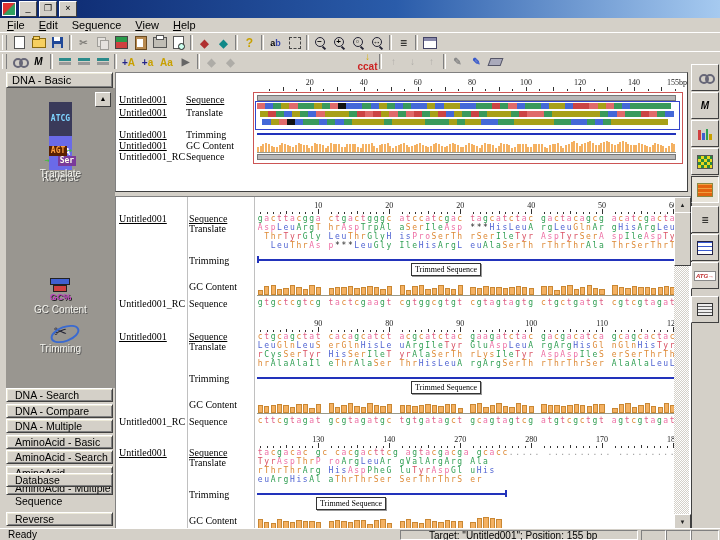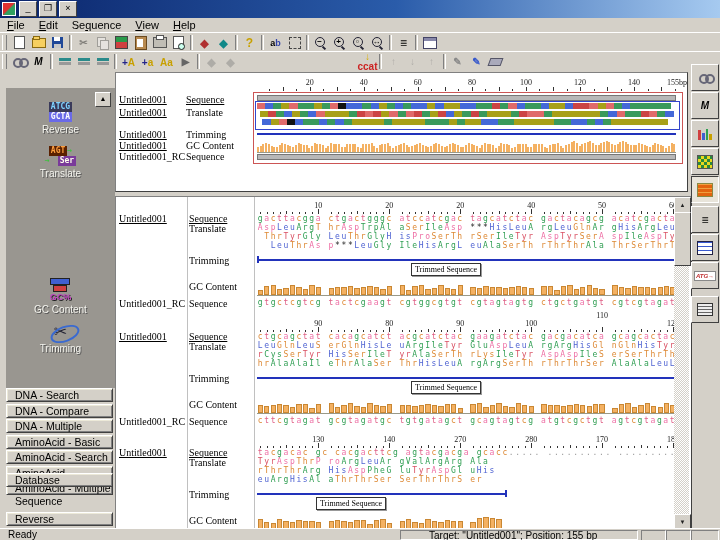--- a/index.html
+++ b/index.html
@@ -71,21 +71,21 @@
 .ic-tbl{width:14px;height:11px;display:block;border:1px solid #333;background:repeating-linear-gradient(0deg,#eee 0 2px,#666 2px 3px),repeating-linear-gradient(90deg,rgba(255,255,255,0) 0 4px,#666 4px 5px),#eee}
 .ic-atg{font-size:6px;font-weight:bold;color:#c03030;border:1px solid #888;padding:1px;background:#fff}
 
 .sidebar{position:absolute;left:6px;top:72px;width:109px;height:456px}
 .sb-header{position:absolute;left:0;top:0;width:107px;height:16px;line-height:15px;padding-left:5px;box-sizing:border-box;font-size:11px}
 .sb-tools{position:absolute;left:0;top:16px;width:109px;height:300px;background:#9c9a96;background:#999690}
 .sb-up{position:absolute;right:4px;top:4px;width:14px;height:13px;font-size:7px;text-align:center;line-height:12px}
 .sb-item{position:absolute;left:0;width:109px;text-align:center;color:#fff;font-size:10px}
 .sb-item .lbl{display:block;margin-top:2px;color:#f4f4ee;text-shadow:1px 1px 0 #555}
 .sb-icon{display:inline-block}
-.si-rev div{font-size:8px;font-weight:bold;font-family:"DejaVu Sans Mono",monospace;padding:0 2px;line-height:10px}
+.si-rev div{font-size:8px;font-weight:bold;font-family:"DejaVu Sans Mono",monospace;padding:12px 2px;line-height:10px}
 .si-r1{color:#7fd4ff;background:#3a3a5a}
 .si-r2{color:#fff;background:#6a6ae8}
 .si-tr div{font-size:8px;font-weight:bold;font-family:"DejaVu Sans Mono",monospace;line-height:10px}
 .si-t1{color:#ffa040;background:#5a2000;display:inline-block;padding:0 2px}
 .si-t2{color:#ffe;background:#7a3a9a;display:inline-block;padding:0 2px;margin-left:8px}
 .si-ar{color:#40c040;font-weight:bold;font-size:8px}
 .bu-row{display:flex;align-items:center;gap:2px;height:7px;justify-content:center}
 .bu-row b{font-size:7px;color:#ffe;width:6px}
 .bu-bar{height:5px;display:block;border:1px solid #222}
 .cu-line{font-family:"DejaVu Sans Mono",monospace;font-size:7px;font-weight:bold;line-height:7px;letter-spacing:-1px}
@@ -283,20 +283,21 @@
     </div>
     <div class="tbtn">
       <b style="color:#3355cc">✎</b>
     </div>
     <div class="tbtn">
       <i class="ic-eraser"></i>
     </div>
   </div>
 
 <div class="sidebar">
+  <div class="sb-header out out2">DNA - Basic</div>
   <div class="sb-tools" id="sbtools">
       <div class="sb-item" style="top: 14px;"><span class="sb-icon si-rev"><div class="si-r1">ATCG</div><div class="si-r2">GCTA</div></span><span class="lbl">Reverse</span></div>
       <div class="sb-item" style="top: 58px;"><span class="sb-icon si-tr"><div><span class="si-t1">AGT</span><span class="si-ar">→</span></div><div><span class="si-ar">→</span><span class="si-t2">Ser</span></div></span><span class="lbl">Translate</span></div>
       <div class="sb-item" style="top: 190px;"><span class="sb-icon"><div class="bu-row">
             <span class="bu-bar" style="width:18px;background:#4060d0"></span>
           </div><div class="bu-row">
             <span class="bu-bar" style="width:12px;background:#d04040"></span>
           </div><div class="gcict">GC%</div></span><span class="lbl">GC Content</span></div>
       <div class="sb-item" style="top: 234px;"><span class="sb-icon si-trim">✂</span><span class="lbl">Trimming</span></div>
       <div class="sb-up out" style="position: absolute; right: 4px; top: 4px; width: 14px; height: 13px; font-size: 7px; text-align: center; line-height: 12px;">▲</div>
@@ -888,21 +889,21 @@
     <div class="tick" style="left: 524.775px; top: 132px; height: 3px;"></div>
     <div class="tick" style="left: 531.225px; top: 133px; height: 2px;"></div>
     <div class="tick" style="left: 537.675px; top: 133px; height: 2px;"></div>
     <div class="tick" style="left: 544.125px; top: 133px; height: 2px;"></div>
     <div class="tick" style="left: 550.575px; top: 133px; height: 2px;"></div>
     <div class="tick" style="left: 557.025px; top: 130px; height: 5px;"></div>
     <div class="rlab" style="left: 189.275px; top: 122px;">90</div>
     <div class="rlab" style="left: 260.225px; top: 122px;">80</div>
     <div class="rlab" style="left: 331.175px; top: 122px;">90</div>
     <div class="rlab" style="left: 402.125px; top: 122px;">100</div>
-    <div class="rlab" style="left: 473.075px; top: 114px;">110</div>
+    <div class="rlab" style="left: 473.075px; top: 122px;">110</div>
     <div class="rlab" style="left: 544.025px; top: 122px;">120</div>
     <div class="cellrow" style="left: 141px; top: 135px;"><span class="cell" style="color:#dd8833">c</span><span class="cell" style="color:#df5f85">t</span><span class="cell" style="color:#2f9e52">g</span><span class="cell" style="color:#dd8833">c</span><span class="cell" style="color:#ee6fa5">a</span><span class="cell" style="color:#2f9e52">g</span><span class="cell" style="color:#dd8833">c</span><span class="cell" style="color:#df5f85">t</span><span class="cell" style="color:#ee6fa5">a</span><span class="cell" style="color:#df5f85">t</span><span class="cell"> </span><span class="cell" style="color:#dd8833">c</span><span class="cell" style="color:#ee6fa5">a</span><span class="cell" style="color:#dd8833">c</span><span class="cell" style="color:#ee6fa5">a</span><span class="cell" style="color:#2f9e52">g</span><span class="cell" style="color:#dd8833">c</span><span class="cell" style="color:#ee6fa5">a</span><span class="cell" style="color:#df5f85">t</span><span class="cell" style="color:#dd8833">c</span><span class="cell" style="color:#df5f85">t</span><span class="cell"> </span><span class="cell" style="color:#ee6fa5">a</span><span class="cell" style="color:#dd8833">c</span><span class="cell" style="color:#2f9e52">g</span><span class="cell" style="color:#dd8833">c</span><span class="cell" style="color:#ee6fa5">a</span><span class="cell" style="color:#df5f85">t</span><span class="cell" style="color:#dd8833">c</span><span class="cell" style="color:#df5f85">t</span><span class="cell" style="color:#ee6fa5">a</span><span class="cell" style="color:#dd8833">c</span><span class="cell"> </span><span class="cell" style="color:#2f9e52">g</span><span class="cell" style="color:#ee6fa5">a</span><span class="cell" style="color:#ee6fa5">a</span><span class="cell" style="color:#2f9e52">g</span><span class="cell" style="color:#ee6fa5">a</span><span class="cell" style="color:#df5f85">t</span><span class="cell" style="color:#dd8833">c</span><span class="cell" style="color:#df5f85">t</span><span class="cell" style="color:#ee6fa5">a</span><span class="cell" style="color:#dd8833">c</span><span class="cell"> </span><span class="cell" style="color:#2f9e52">g</span><span class="cell" style="color:#ee6fa5">a</span><span class="cell" style="color:#dd8833">c</span><span class="cell" style="color:#2f9e52">g</span><span class="cell" style="color:#ee6fa5">a</span><span class="cell" style="color:#dd8833">c</span><span class="cell" style="color:#ee6fa5">a</span><span class="cell" style="color:#df5f85">t</span><span class="cell" style="color:#dd8833">c</span><span class="cell" style="color:#ee6fa5">a</span><span class="cell"> </span><span class="cell" style="color:#2f9e52">g</span><span class="cell" style="color:#dd8833">c</span><span class="cell" style="color:#ee6fa5">a</span><span class="cell" style="color:#2f9e52">g</span><span class="cell" style="color:#dd8833">c</span><span class="cell" style="color:#ee6fa5">a</span><span class="cell" style="color:#dd8833">c</span><span class="cell" style="color:#df5f85">t</span><span class="cell" style="color:#ee6fa5">a</span><span class="cell" style="color:#dd8833">c</span></div>
     <div class="cellrow" style="left: 141px; top: 144px;"><span class="cell" style="color:#4f63d2">L</span><span class="cell" style="color:#4f63d2">e</span><span class="cell" style="color:#4f63d2">u</span><span class="cell" style="color:#dd8833">G</span><span class="cell" style="color:#dd8833">l</span><span class="cell" style="color:#dd8833">n</span><span class="cell" style="color:#4f63d2">L</span><span class="cell" style="color:#4f63d2">e</span><span class="cell" style="color:#4f63d2">u</span><span class="cell" style="color:#dd8833">S</span><span class="cell"> </span><span class="cell" style="color:#dd8833">e</span><span class="cell" style="color:#dd8833">r</span><span class="cell" style="color:#dd8833">G</span><span class="cell" style="color:#dd8833">l</span><span class="cell" style="color:#dd8833">n</span><span class="cell" style="color:#4f63d2">H</span><span class="cell" style="color:#4f63d2">i</span><span class="cell" style="color:#4f63d2">s</span><span class="cell" style="color:#4f63d2">L</span><span class="cell" style="color:#4f63d2">e</span><span class="cell"> </span><span class="cell" style="color:#4f63d2">u</span><span class="cell" style="color:#2f9e52">A</span><span class="cell" style="color:#2f9e52">r</span><span class="cell" style="color:#2f9e52">g</span><span class="cell" style="color:#2f9e52">I</span><span class="cell" style="color:#2f9e52">l</span><span class="cell" style="color:#2f9e52">e</span><span class="cell" style="color:#d94f62">T</span><span class="cell" style="color:#d94f62">y</span><span class="cell" style="color:#d94f62">r</span><span class="cell"> </span><span class="cell" style="color:#2f9e52">G</span><span class="cell" style="color:#2f9e52">l</span><span class="cell" style="color:#2f9e52">u</span><span class="cell" style="color:#ee6fa5">A</span><span class="cell" style="color:#ee6fa5">s</span><span class="cell" style="color:#ee6fa5">p</span><span class="cell" style="color:#4f63d2">L</span><span class="cell" style="color:#4f63d2">e</span><span class="cell" style="color:#4f63d2">u</span><span class="cell" style="color:#2f9e52">A</span><span class="cell"> </span><span class="cell" style="color:#2f9e52">r</span><span class="cell" style="color:#2f9e52">g</span><span class="cell" style="color:#2f9e52">A</span><span class="cell" style="color:#2f9e52">r</span><span class="cell" style="color:#2f9e52">g</span><span class="cell" style="color:#4f63d2">H</span><span class="cell" style="color:#4f63d2">i</span><span class="cell" style="color:#4f63d2">s</span><span class="cell" style="color:#dd8833">G</span><span class="cell" style="color:#dd8833">l</span><span class="cell"> </span><span class="cell" style="color:#dd8833">n</span><span class="cell" style="color:#dd8833">G</span><span class="cell" style="color:#dd8833">l</span><span class="cell" style="color:#dd8833">n</span><span class="cell" style="color:#4f63d2">H</span><span class="cell" style="color:#4f63d2">i</span><span class="cell" style="color:#4f63d2">s</span><span class="cell" style="color:#d94f62">T</span><span class="cell" style="color:#d94f62">y</span><span class="cell" style="color:#d94f62">r</span></div>
     <div class="cellrow" style="left: 141px; top: 153px;"><span class="cell" style="color:#d94f62">r</span><span class="cell" style="color:#2f9e52">C</span><span class="cell" style="color:#2f9e52">y</span><span class="cell" style="color:#2f9e52">s</span><span class="cell" style="color:#dd8833">S</span><span class="cell" style="color:#dd8833">e</span><span class="cell" style="color:#dd8833">r</span><span class="cell" style="color:#d94f62">T</span><span class="cell" style="color:#d94f62">y</span><span class="cell" style="color:#d94f62">r</span><span class="cell"> </span><span class="cell" style="color:#4f63d2">H</span><span class="cell" style="color:#4f63d2">i</span><span class="cell" style="color:#4f63d2">s</span><span class="cell" style="color:#dd8833">S</span><span class="cell" style="color:#dd8833">e</span><span class="cell" style="color:#dd8833">r</span><span class="cell" style="color:#2f9e52">I</span><span class="cell" style="color:#2f9e52">l</span><span class="cell" style="color:#2f9e52">e</span><span class="cell" style="color:#d94f62">T</span><span class="cell"> </span><span class="cell" style="color:#d94f62">y</span><span class="cell" style="color:#d94f62">r</span><span class="cell" style="color:#2f9e52">A</span><span class="cell" style="color:#2f9e52">l</span><span class="cell" style="color:#2f9e52">a</span><span class="cell" style="color:#dd8833">S</span><span class="cell" style="color:#dd8833">e</span><span class="cell" style="color:#dd8833">r</span><span class="cell" style="color:#dd8833">T</span><span class="cell" style="color:#dd8833">h</span><span class="cell"> </span><span class="cell" style="color:#dd8833">r</span><span class="cell" style="color:#dd8833">L</span><span class="cell" style="color:#dd8833">y</span><span class="cell" style="color:#dd8833">s</span><span class="cell" style="color:#2f9e52">I</span><span class="cell" style="color:#2f9e52">l</span><span class="cell" style="color:#2f9e52">e</span><span class="cell" style="color:#d94f62">T</span><span class="cell" style="color:#d94f62">y</span><span class="cell" style="color:#d94f62">r</span><span class="cell"> </span><span class="cell" style="color:#ee6fa5">A</span><span class="cell" style="color:#ee6fa5">s</span><span class="cell" style="color:#ee6fa5">p</span><span class="cell" style="color:#ee6fa5">A</span><span class="cell" style="color:#ee6fa5">s</span><span class="cell" style="color:#ee6fa5">p</span><span class="cell" style="color:#2f9e52">I</span><span class="cell" style="color:#2f9e52">l</span><span class="cell" style="color:#2f9e52">e</span><span class="cell" style="color:#dd8833">S</span><span class="cell"> </span><span class="cell" style="color:#dd8833">e</span><span class="cell" style="color:#dd8833">r</span><span class="cell" style="color:#dd8833">S</span><span class="cell" style="color:#dd8833">e</span><span class="cell" style="color:#dd8833">r</span><span class="cell" style="color:#dd8833">T</span><span class="cell" style="color:#dd8833">h</span><span class="cell" style="color:#dd8833">r</span><span class="cell" style="color:#dd8833">T</span><span class="cell" style="color:#dd8833">h</span></div>
     <div class="cellrow" style="left: 141px; top: 162px;"><span class="cell" style="color:#dd8833">h</span><span class="cell" style="color:#dd8833">r</span><span class="cell" style="color:#2f9e52">A</span><span class="cell" style="color:#2f9e52">l</span><span class="cell" style="color:#2f9e52">a</span><span class="cell" style="color:#2f9e52">A</span><span class="cell" style="color:#2f9e52">l</span><span class="cell" style="color:#2f9e52">a</span><span class="cell" style="color:#2f9e52">I</span><span class="cell" style="color:#2f9e52">l</span><span class="cell"> </span><span class="cell" style="color:#2f9e52">e</span><span class="cell" style="color:#dd8833">T</span><span class="cell" style="color:#dd8833">h</span><span class="cell" style="color:#dd8833">r</span><span class="cell" style="color:#2f9e52">A</span><span class="cell" style="color:#2f9e52">l</span><span class="cell" style="color:#2f9e52">a</span><span class="cell" style="color:#dd8833">S</span><span class="cell" style="color:#dd8833">e</span><span class="cell" style="color:#dd8833">r</span><span class="cell"> </span><span class="cell" style="color:#dd8833">T</span><span class="cell" style="color:#dd8833">h</span><span class="cell" style="color:#dd8833">r</span><span class="cell" style="color:#4f63d2">H</span><span class="cell" style="color:#4f63d2">i</span><span class="cell" style="color:#4f63d2">s</span><span class="cell" style="color:#4f63d2">L</span><span class="cell" style="color:#4f63d2">e</span><span class="cell" style="color:#4f63d2">u</span><span class="cell" style="color:#2f9e52">A</span><span class="cell"> </span><span class="cell" style="color:#2f9e52">r</span><span class="cell" style="color:#2f9e52">g</span><span class="cell" style="color:#2f9e52">A</span><span class="cell" style="color:#2f9e52">r</span><span class="cell" style="color:#2f9e52">g</span><span class="cell" style="color:#dd8833">S</span><span class="cell" style="color:#dd8833">e</span><span class="cell" style="color:#dd8833">r</span><span class="cell" style="color:#dd8833">T</span><span class="cell" style="color:#dd8833">h</span><span class="cell"> </span><span class="cell" style="color:#dd8833">r</span><span class="cell" style="color:#dd8833">T</span><span class="cell" style="color:#dd8833">h</span><span class="cell" style="color:#dd8833">r</span><span class="cell" style="color:#dd8833">T</span><span class="cell" style="color:#dd8833">h</span><span class="cell" style="color:#dd8833">r</span><span class="cell" style="color:#dd8833">S</span><span class="cell" style="color:#dd8833">e</span><span class="cell" style="color:#dd8833">r</span><span class="cell"> </span><span class="cell" style="color:#2f9e52">A</span><span class="cell" style="color:#2f9e52">l</span><span class="cell" style="color:#2f9e52">a</span><span class="cell" style="color:#2f9e52">A</span><span class="cell" style="color:#2f9e52">l</span><span class="cell" style="color:#2f9e52">a</span><span class="cell" style="color:#4f63d2">L</span><span class="cell" style="color:#4f63d2">e</span><span class="cell" style="color:#4f63d2">u</span><span class="cell" style="color:#4f63d2">L</span></div>
     <div class="trimline" style="left: 141px; top: 180px; width: 419.25px;"></div>
     <div class="trimbox" style="left: 295px; top: 184px;">Trimmed Sequence</div>
     <div class="gcbase" style="left: 141px; top: 216px; width: 419px;"></div>
     <div class="gcbar" style="left: 141.6px; top: 208px; width: 5.4px; height: 8px;"></div>
     <div class="gcbar" style="left: 148.05px; top: 209px; width: 5.4px; height: 7px;"></div>

